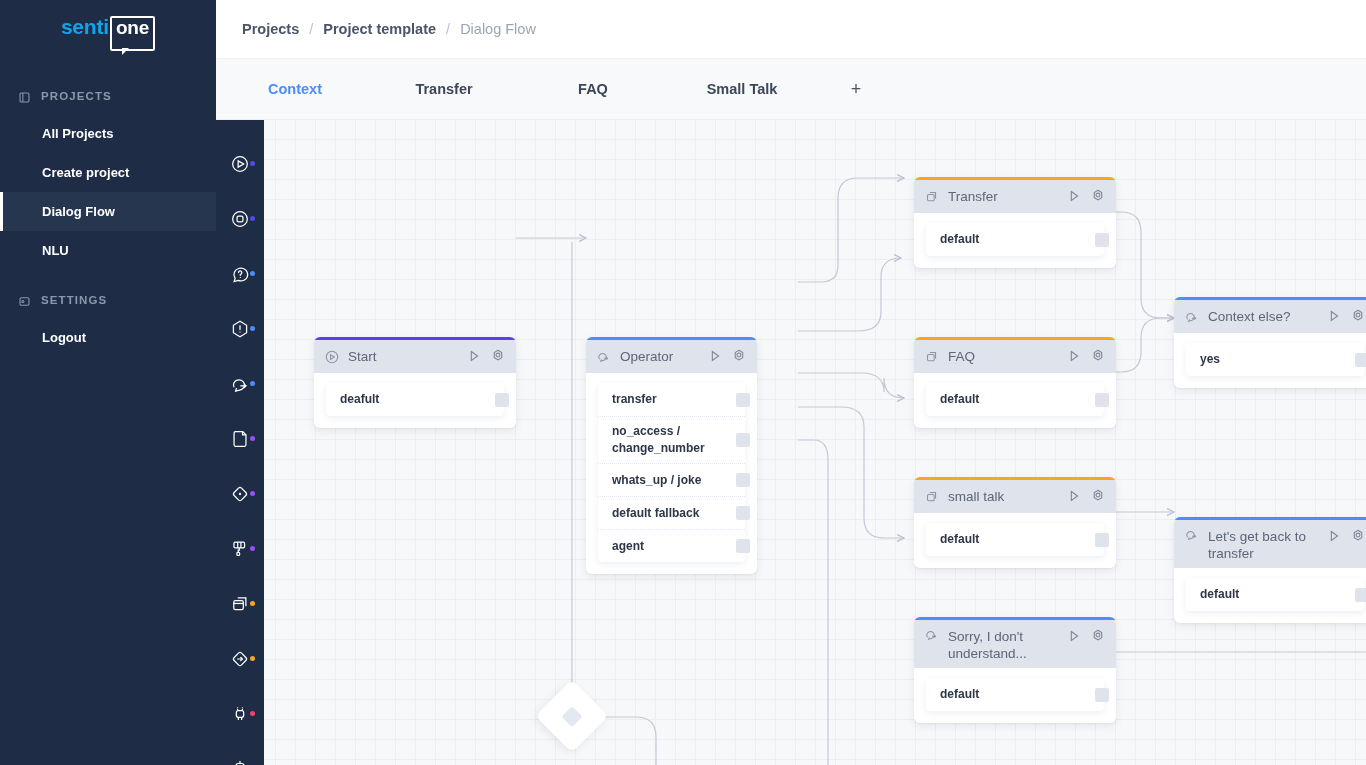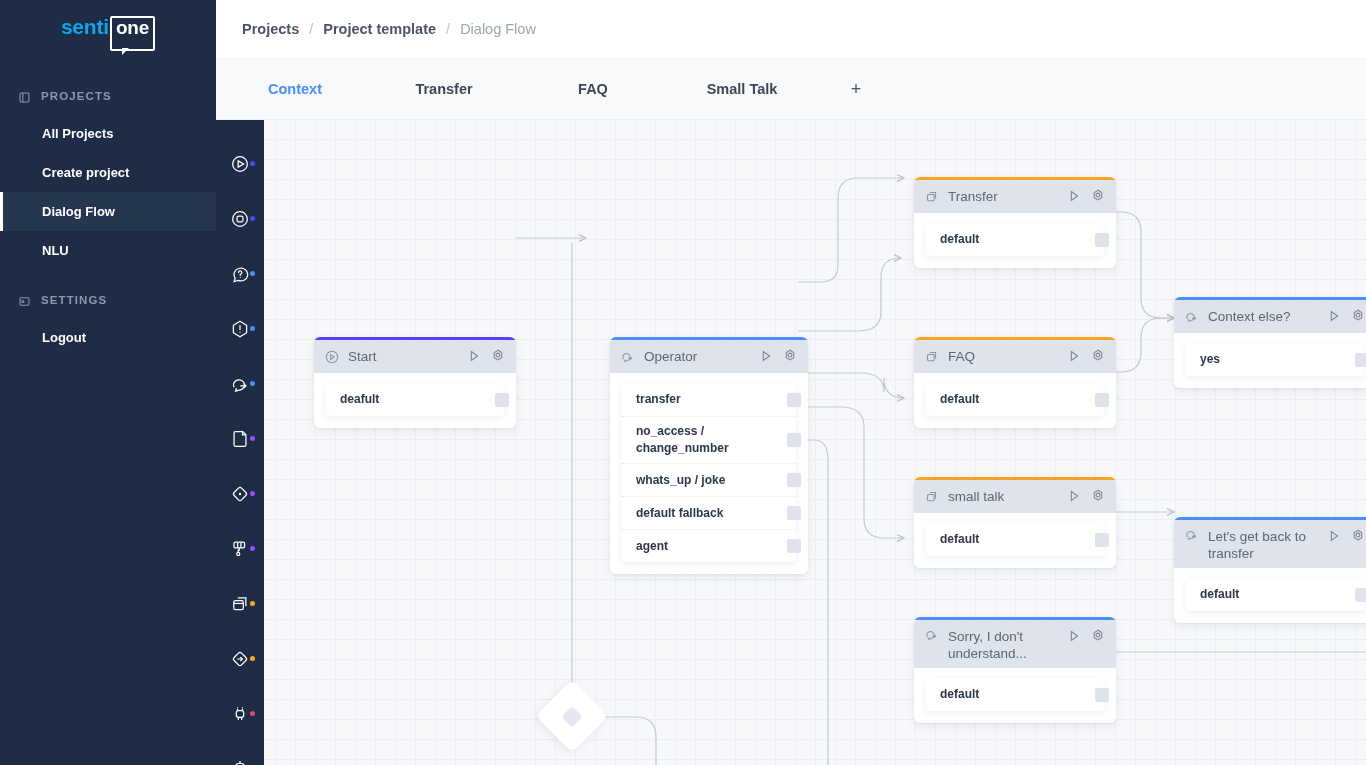--- a/index.html
+++ b/index.html
@@ -302,21 +302,21 @@
         <div class="node-body">
           <div class="rows">
             <div class="row">
               <span>deafult</span>
               <span class="port"></span>
             </div>
           </div>
         </div>
       </div>
 
-      <div class="node" style="left:394px; top:217px; width:198px;">
+      <div class="node" style="left:370px; top:217px; width:171px;">
         <div class="node-top" style="background:#4d8df7"></div>
         <div class="node-head">
           <span class="node-head-icon">
             <svg width="16" height="16" viewBox="0 0 18 18" fill="none" stroke="#8b94a6" stroke-width="1.2">
               <path d="M4 11.5 A4.2 4 0 1 1 8.2 13 L5.2 13.8 L6 11.6"></path>
                 <path d="M9 10.5 h3.8"></path>
                 <path d="M11.6 9.2 L13 10.5 L11.6 11.8"></path>
             </svg>
           </span>
           <span class="node-title">Operator</span>

